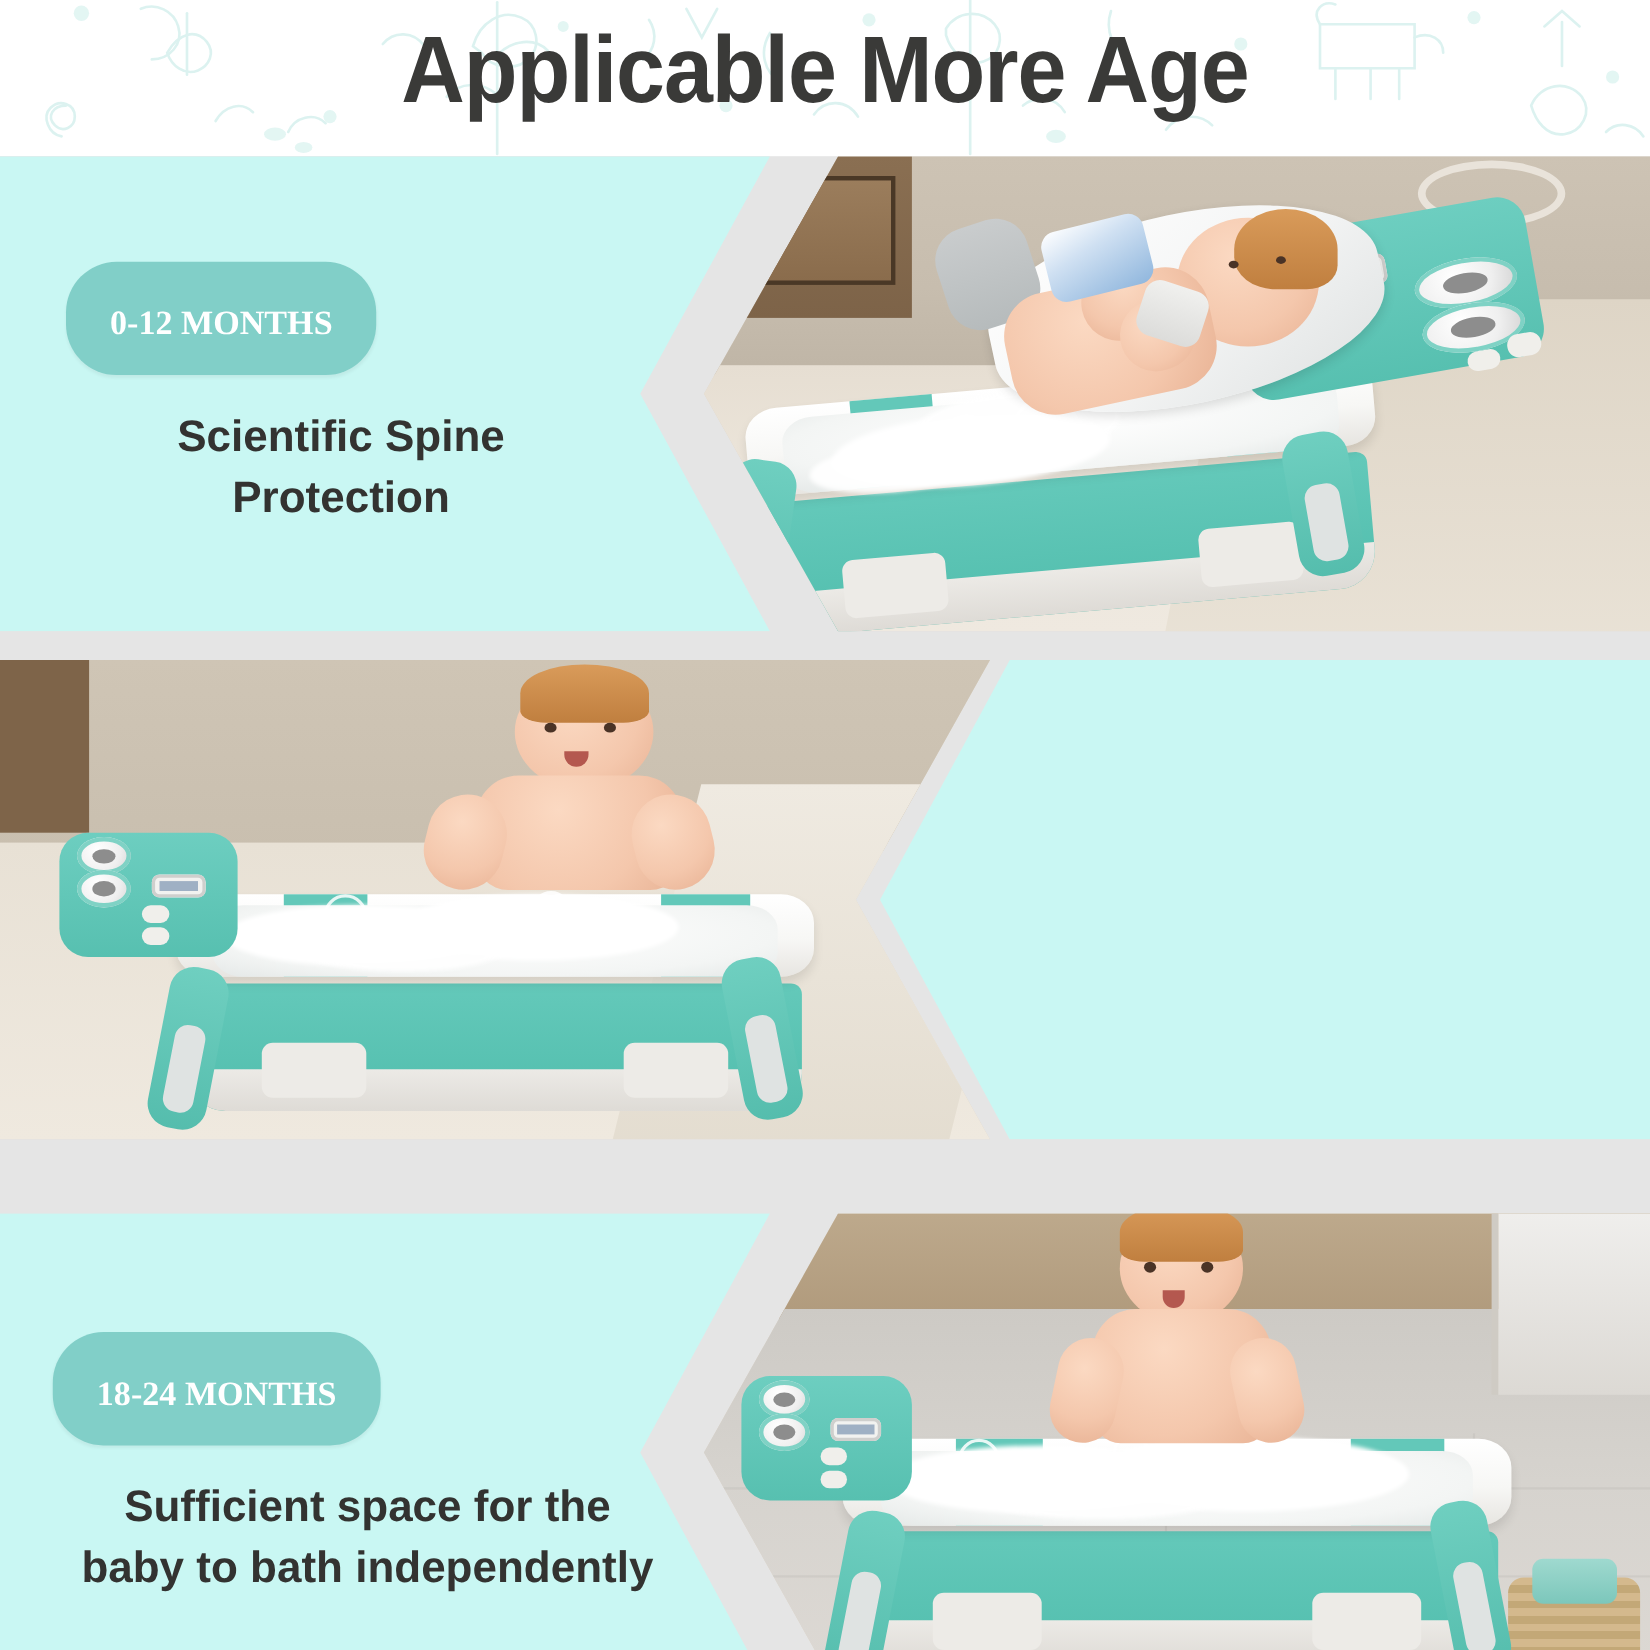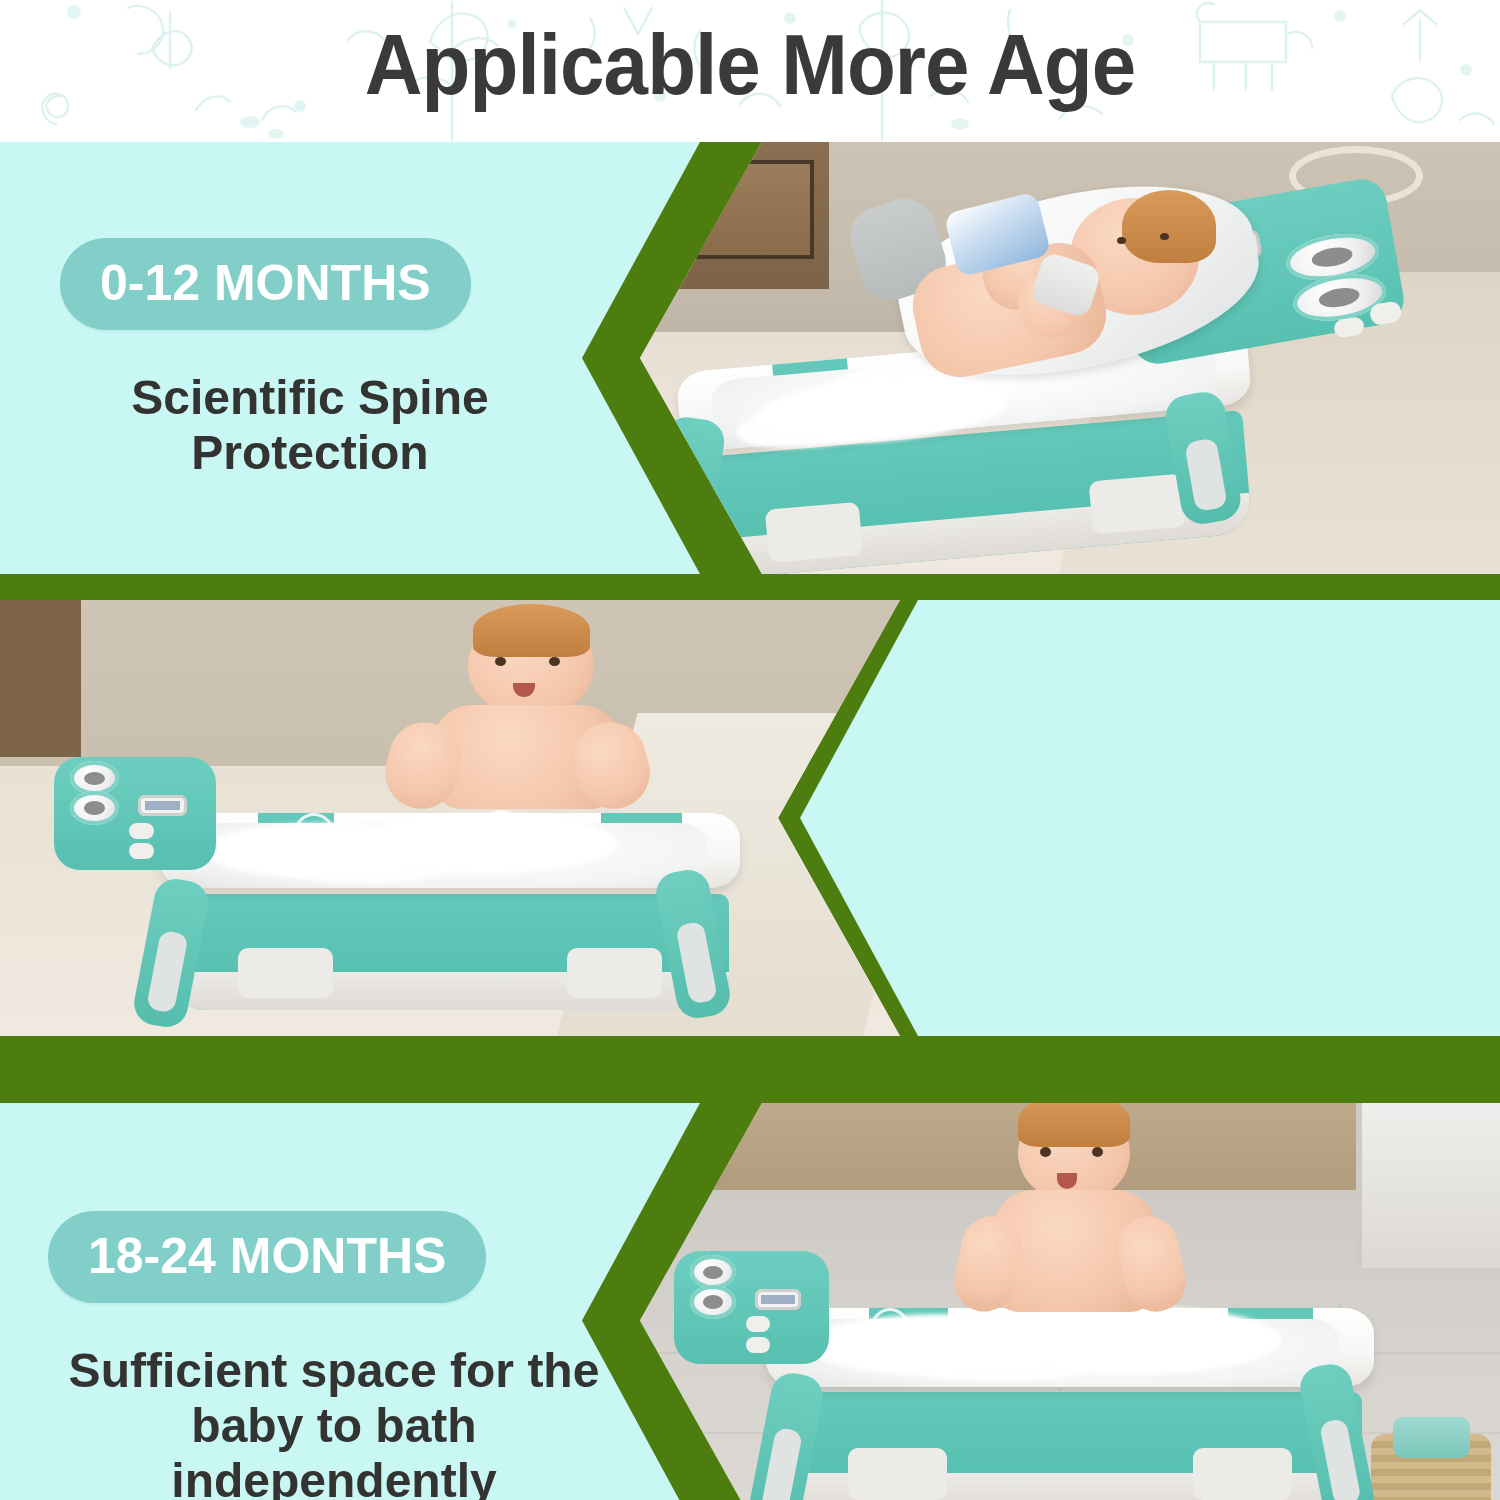--- a/index.html
+++ b/index.html
@@ -1,20 +1,20 @@
 <!DOCTYPE html>
 <html><head>
 <meta charset="utf-8">
 <style>
   html,body{margin:0;padding:0;}
   body{
     width:1500px;height:1500px;overflow:hidden;background:#ffffff;
     font-family:"Liberation Sans","DejaVu Sans",sans-serif;
   }
-  .page{position:relative;width:1500px;height:1500px;background:#4d7c0f;}
+  .page{position:relative;width:1500px;height:1500px;background:#e5e5e5;}
 
   
   .header{position:absolute;left:0;top:0;width:1500px;height:142px;background:#fff;overflow:hidden;}
   .doodles{position:absolute;inset:0;opacity:.55;}
   .page-title{
     position:absolute;left:0;top:14px;width:1500px;text-align:center;
     font-size:86px;line-height:100px;font-weight:bold;color:#3a3a38;
     font-family:"Liberation Sans Narrow","Liberation Sans",sans-serif;
     transform:scaleX(.93);letter-spacing:-1px;white-space:nowrap;
   }
@@ -36,26 +36,27 @@
   .photo{background:#ded5c8;}
   .photo-right{right:0;width:860px;clip-path:polygon(122px 0,100% 0,100% 100%,122px 100%,0 50%);}
   .photo-left{left:0;width:900px;clip-path:polygon(0 0,100% 0,calc(100% - 122px) 50%,100% 100%,0 100%);}
 
   .panel-inner{position:absolute;inset:0;}
 
   
   .pill{
     position:absolute;display:inline-block;background:#81cfc8;border-radius:46px;
     color:#ffffff;font-weight:bold;white-space:nowrap;
-    font-size:50px;line-height:52px;padding:19px 40px 21px 40px;
+    font-size:31px;line-height:52px;padding:30px 40px 21px 40px;
     box-shadow:0 2px 3px rgba(0,0,0,.05);
+    font-family:Liberation Serif, serif;
   }
   .caption{
     position:absolute;color:#333331;font-weight:bold;
-    font-size:48px;line-height:55px;white-space:pre-line;text-align:center;
+    font-size:40px;line-height:55px;white-space:pre-line;text-align:center;
   }
 
   
   .r1 .pill{left:60px;top:96px;}
   .r1 .caption{left:0;top:228px;width:620px;}
   
   .r3 .pill{left:48px;top:108px;}
   .r3 .caption{left:0;top:240px;width:600px;padding-left:34px;}
 
   

